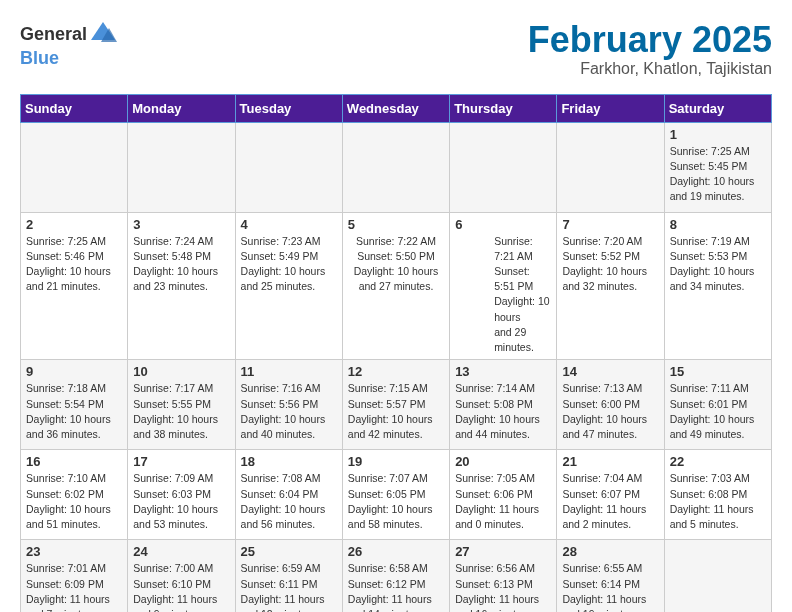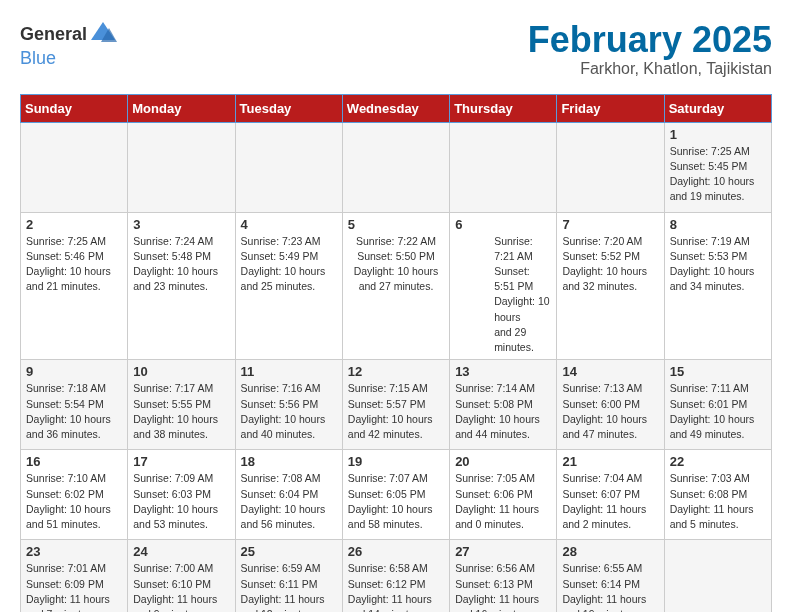--- a/index.html
+++ b/index.html
@@ -21,21 +21,21 @@
       display: flex;
       align-items: center;
     }
     .logo-text-general {
       font-size: 18px;
       font-weight: bold;
       color: #333;
     }
     .logo-text-blue {
       font-size: 18px;
-      font-weight: normal;
+      font-weight: bold;
       color: #4a90d9;
     }
     .logo-icon {
       width: 28px;
       height: 28px;
       margin-left: 2px;
     }
     .title-area {
       text-align: right;
     }
@@ -48,21 +48,21 @@
     .calendar-subtitle {
       font-size: 16px;
       color: #555;
     }
     table {
       width: 100%;
       border-collapse: collapse;
       table-layout: fixed;
     }
     thead tr th {
-      background-color: #b91c1c;
+      background-color: #4c1d95;
       color: white;
       font-size: 13px;
       font-weight: bold;
       padding: 6px 4px;
       text-align: left;
       border: 1px solid #5a9ada;
     }
     tbody tr td {
       vertical-align: top;
       border: 1px solid #ccc;

